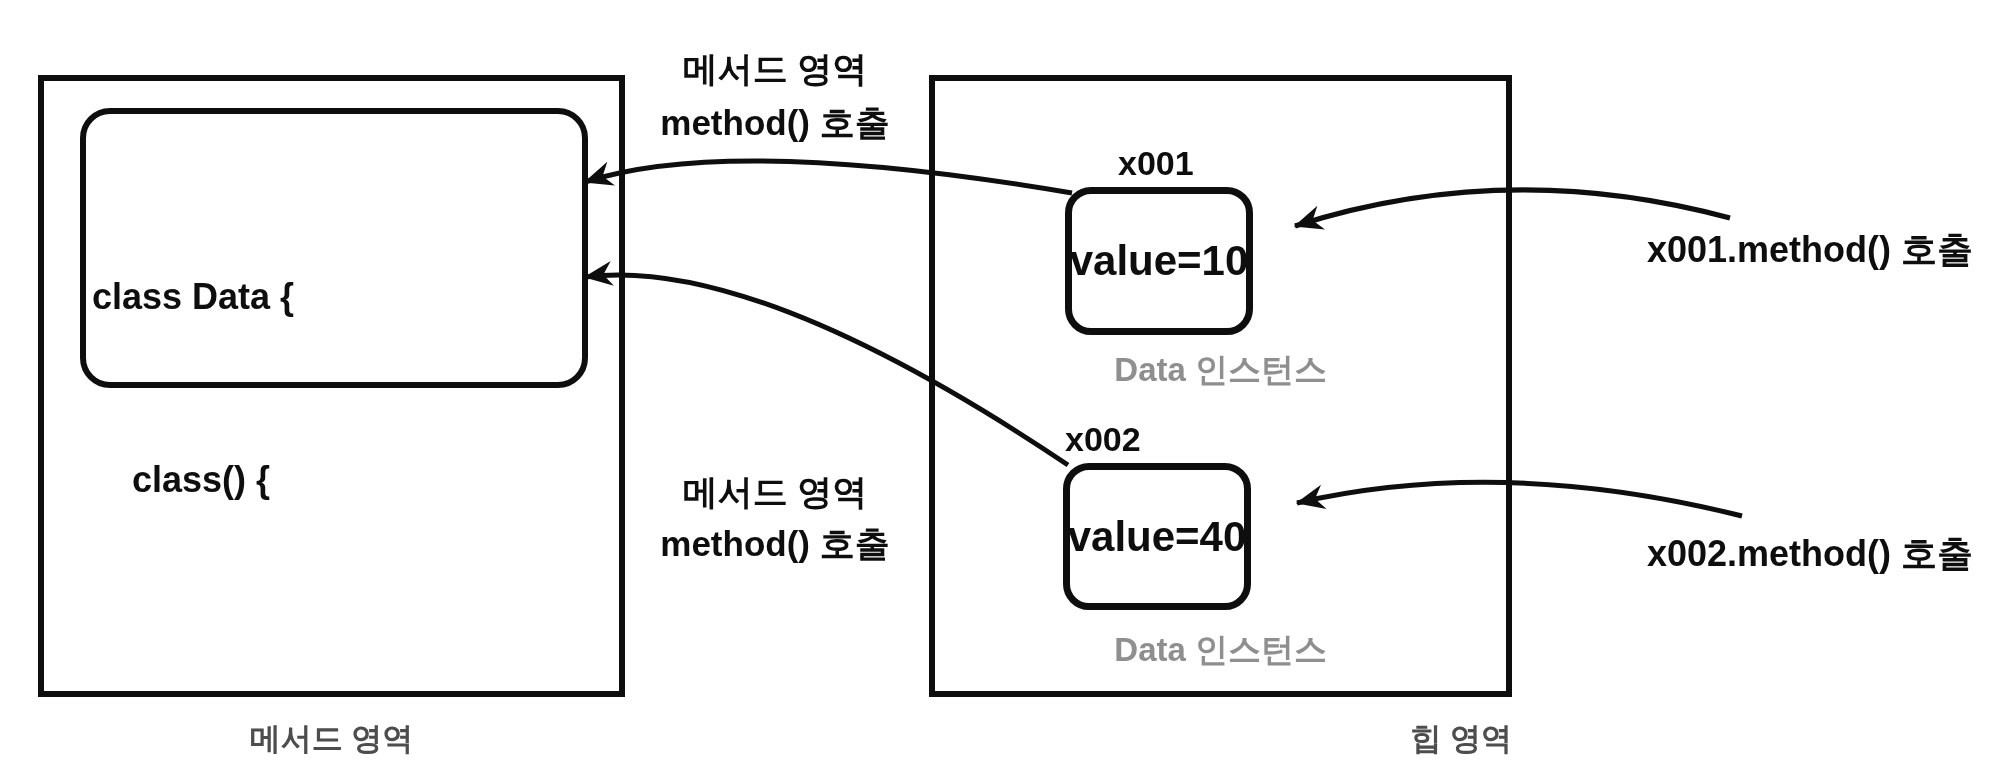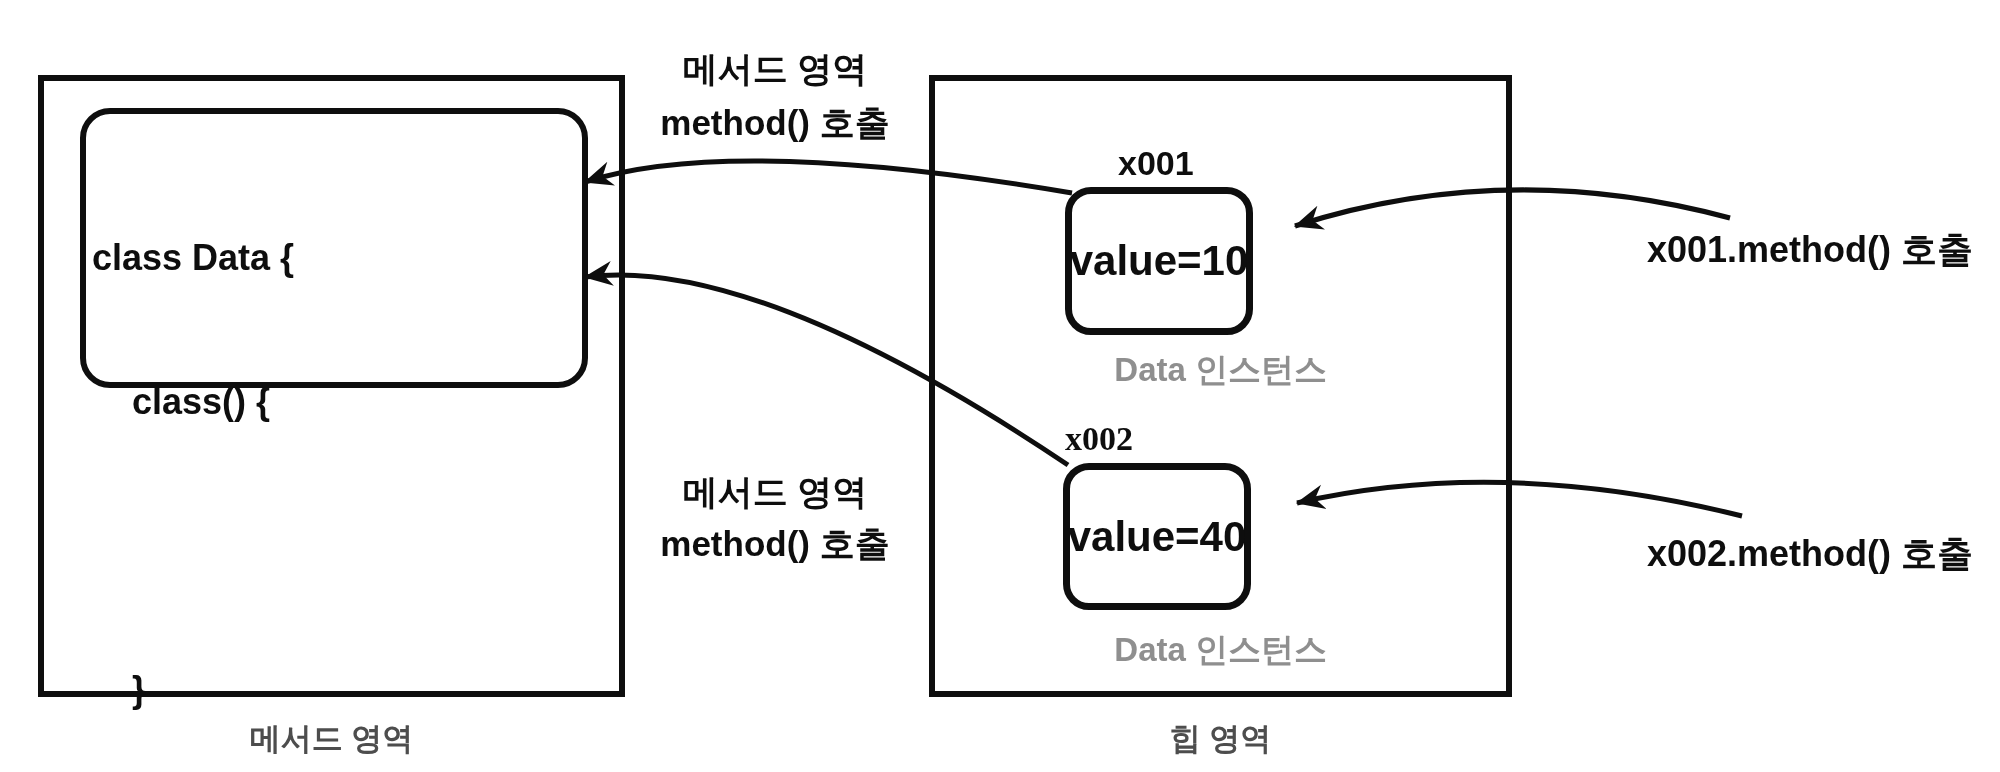--- a/index.html
+++ b/index.html
@@ -20,44 +20,44 @@
   .method-box{left:38px;top:75px;width:587px;height:622px;}
   .heap-box{left:929px;top:75px;width:583px;height:622px;}
   .class-box{
     position:absolute;left:80px;top:108px;width:508px;height:280px;
     border:6px solid var(--stroke);border-radius:30px;background:#fff;box-sizing:border-box;
   }
   .code{
     position:absolute;left:92px;top:138px;
     font-size:36px;font-weight:bold;line-height:48px;white-space:pre;color:var(--text);
   }
-  .code-line{height:48px;}
+  .code-line{height:48px;margin-top:39px;}
   .inst-box{
     position:absolute;width:188px;height:148px;
     border:7px solid var(--stroke);border-radius:26px;background:#fff;box-sizing:border-box;
     display:flex;align-items:center;justify-content:center;
   }
   .inst-box.x001{left:1065px;top:187px;}
   .inst-box.x002{left:1063px;top:463px;height:147px;}
   .inst-value{font-size:42px;font-weight:bold;color:var(--text);}
   .ref-label{position:absolute;font-size:34px;font-weight:bold;color:var(--text);}
   .ref-label.x001{left:1118px;top:144px;text-align:right;}
-  .ref-label.x002{left:1065px;top:420px;font-family:Liberation Serif, serif;}
+  .ref-label.x002{left:1065px;top:420px;}
   .inst-caption{
     position:absolute;left:1027px;width:300px;text-align:right;
     font-size:33px;font-weight:bold;color:var(--muted);
   }
   .inst-caption.x001{top:348px;}
   .inst-caption.x002{top:628px;}
   .area-label{
     position:absolute;text-align:center;
     font-size:31px;font-weight:bold;color:var(--area-label);
   }
   .area-label.method{left:38px;width:587px;top:718px;}
-  .area-label.heap{left:929px;width:583px;top:718px;}
+  .area-label.heap{left:929px;width:583px;top:718px;text-align:right;}
   .call-label{
     position:absolute;left:575px;width:400px;text-align:center;
     font-size:35px;font-weight:bold;color:var(--text);line-height:54px;
   }
   .call-label.top{top:42px;}
   .call-label.middle{top:466px;line-height:52px;}
   .right-call{
     position:absolute;left:1600px;width:420px;text-align:center;
     font-size:36px;font-weight:bold;color:var(--text);
   }

